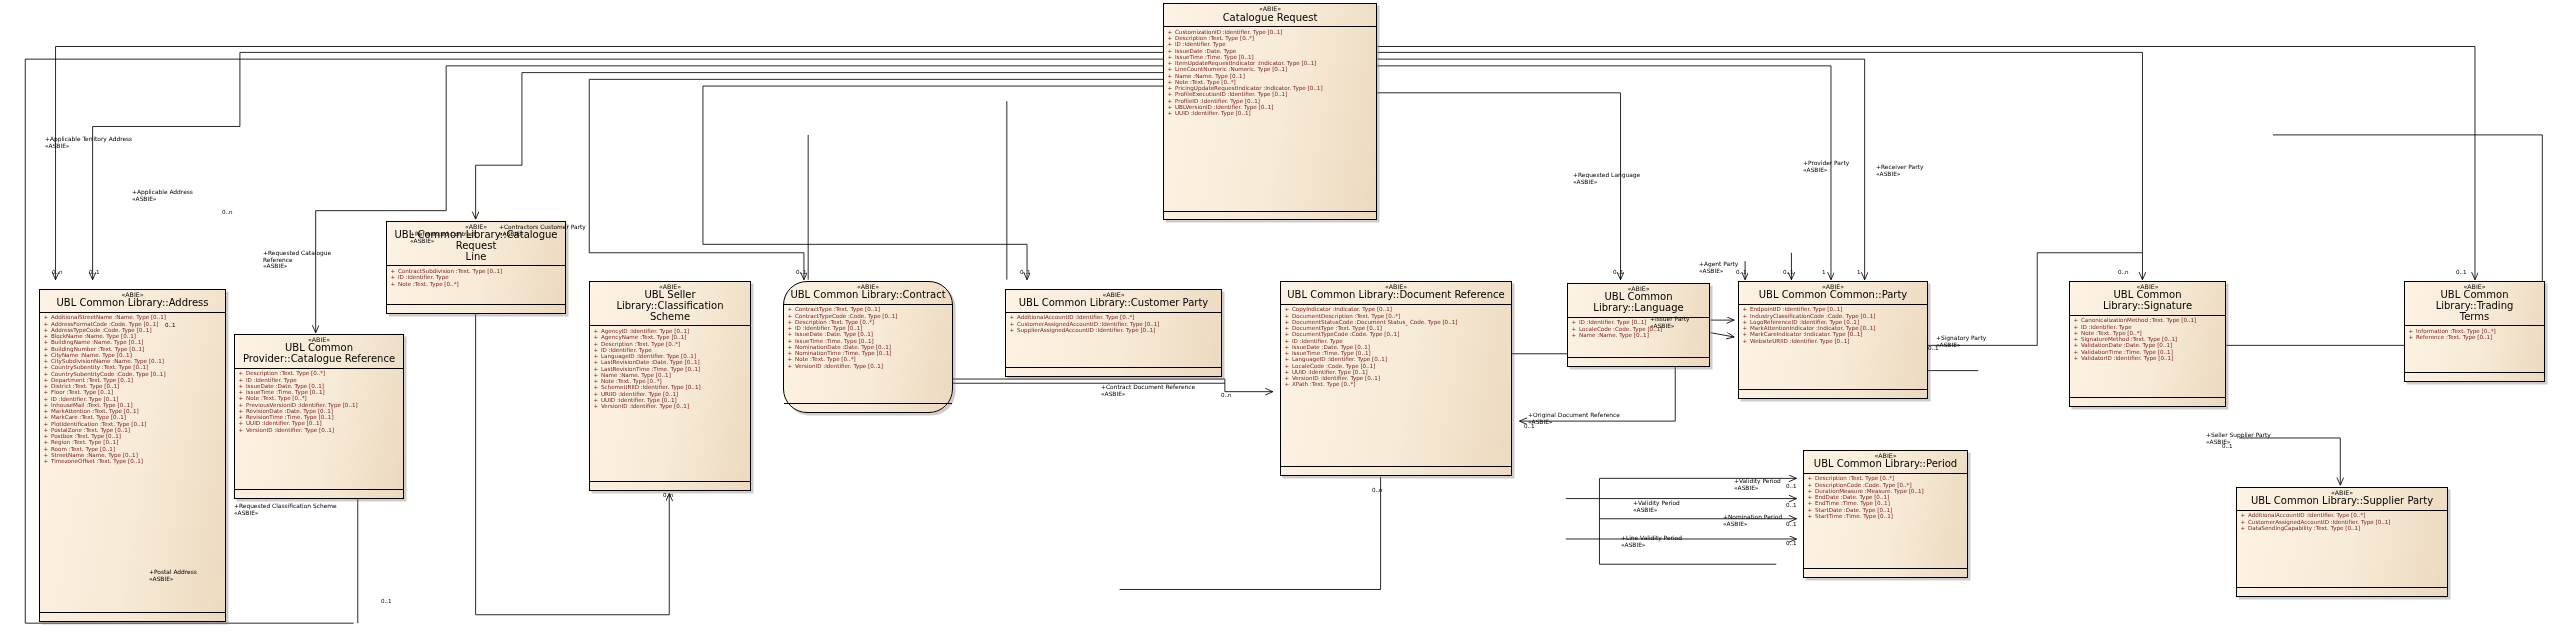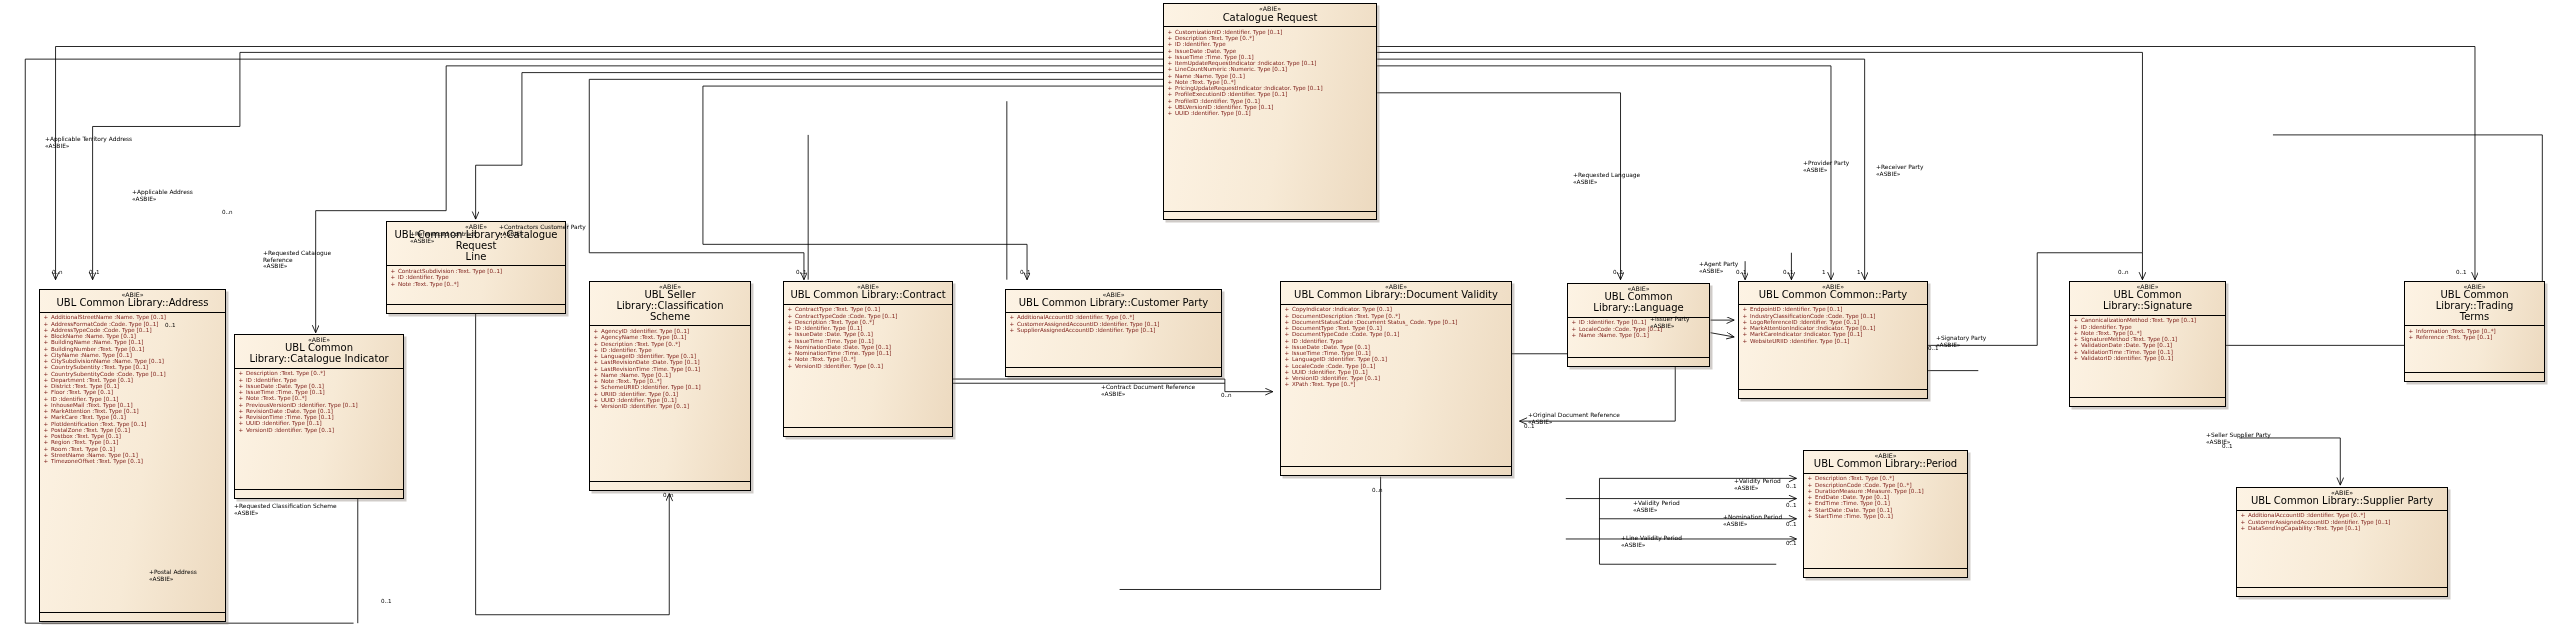--- a/index.html
+++ b/index.html
@@ -260,21 +260,21 @@
         <div class="attr">
           <span class="plus">+</span>
           <span>TimezoneOffset  :Text. Type [0..1]</span>
         </div>
       </div>
       <div class="uml-foot" style="position: absolute; left: 0px; right: 0px; bottom: 0px;"></div>
     </div>
     <div class="uml-class" style="left: 234px; top: 334px; width: 170px; height: 165px;">
       <div class="uml-head">
         <span class="stereo">«ABIE»</span>
-        <span class="cname">UBL Common Library::Catalogue Indicator</span>
+        <span class="cname">UBL Common Provider::Catalogue Reference</span>
       </div>
       <div class="uml-attrs">
         <div class="attr">
           <span class="plus">+</span>
           <span>Description  :Text. Type [0..*]</span>
         </div>
         <div class="attr">
           <span class="plus">+</span>
           <span>ID  :Identifier. Type</span>
         </div>
@@ -390,21 +390,21 @@
           <span class="plus">+</span>
           <span>UUID  :Identifier. Type [0..1]</span>
         </div>
         <div class="attr">
           <span class="plus">+</span>
           <span>VersionID  :Identifier. Type [0..1]</span>
         </div>
       </div>
       <div class="uml-foot" style="position: absolute; left: 0px; right: 0px; bottom: 0px;"></div>
     </div>
-    <div class="uml-class" style="left: 783px; top: 281px; width: 170px; height: 156px;">
+    <div class="uml-class" style="left: 783px; top: 281px; width: 170px; height: 132px; border-radius: 24px;">
       <div class="uml-head">
         <span class="stereo">«ABIE»</span>
         <span class="cname">UBL Common Library::Contract</span>
       </div>
       <div class="uml-attrs">
         <div class="attr">
           <span class="plus">+</span>
           <span>ContractType  :Text. Type [0..1]</span>
         </div>
         <div class="attr">
@@ -463,21 +463,21 @@
         <div class="attr">
           <span class="plus">+</span>
           <span>SupplierAssignedAccountID  :Identifier. Type [0..1]</span>
         </div>
       </div>
       <div class="uml-foot" style="position: absolute; left: 0px; right: 0px; bottom: 0px;"></div>
     </div>
     <div class="uml-class" style="left: 1280px; top: 281px; width: 232px; height: 195px;">
       <div class="uml-head">
         <span class="stereo">«ABIE»</span>
-        <span class="cname">UBL Common Library::Document Validity</span>
+        <span class="cname">UBL Common Library::Document Reference</span>
       </div>
       <div class="uml-attrs">
         <div class="attr">
           <span class="plus">+</span>
           <span>CopyIndicator  :Indicator. Type [0..1]</span>
         </div>
         <div class="attr">
           <span class="plus">+</span>
           <span>DocumentDescription  :Text. Type [0..*]</span>
         </div>

